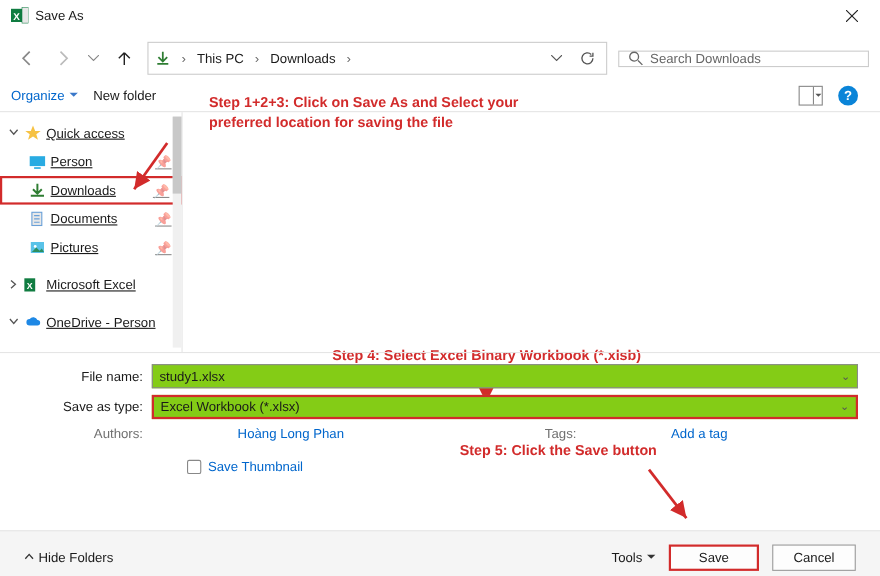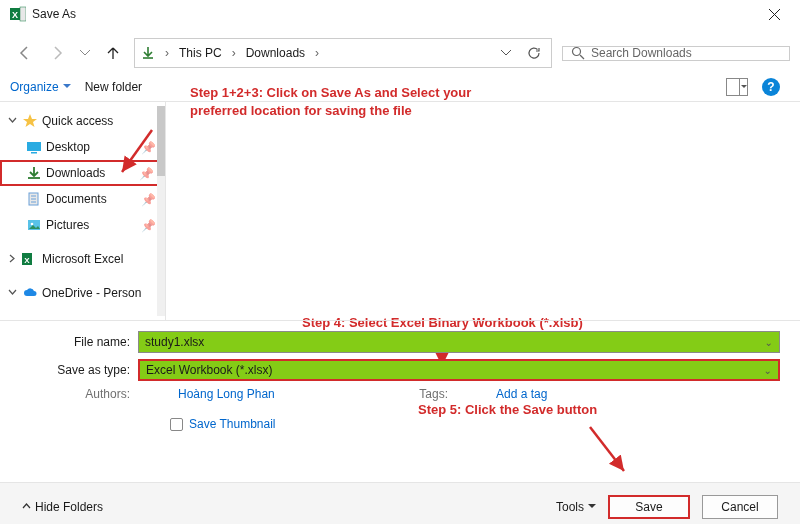--- a/index.html
+++ b/index.html
@@ -35,21 +35,21 @@
   
   .org-row { display:flex; align-items:center; padding:4px 20px 4px 10px; border-bottom:1px solid var(--border-light); height:30px; gap:14px;}
   .org-btn { color:var(--link); display:flex; align-items:center; gap:4px;}
   .org-row .spacer {flex:1;}
   .view-dd { width:22px; height:18px; border:1px solid #888; display:flex;}
   .view-dd div:first-child{flex:1;}
   .view-dd div:last-child{width:8px; border-left:1px solid #888; display:flex; align-items:center; justify-content:center;}
   .help { width:18px; height:18px; border-radius:50%; background:#0a84d8; color:#fff; display:flex; align-items:center; justify-content:center; font-weight:bold; font-size:12px;}
   
   .main { display:flex; height:218px; }
-  .tree { width:166px; border-right:1px solid var(--border-light); padding-top:6px; position:relative;}
+  .tree { width:166px; border-right:1px solid var(--border-light); padding-top:6px; position:relative;text-decoration:underline;}
   .tree-scroll { position:absolute; right:0; top:4px; bottom:4px; width:8px; background:#f0f0f0;}
   .tree-scroll-thumb { position:absolute; left:0; right:0; top:0; height:70px; background:#c8c8c8;}
   .tree-item { display:flex; align-items:center; height:26px; padding-left:8px; gap:4px;}
   .tree-item.sub { padding-left:26px;}
   .tree-item.sel { border:2px solid var(--accent-red); padding-left:24px;}
   .caret { width:10px; display:inline-block;}
   .pin { width:12px; height:12px; margin-left:auto; margin-right:12px; opacity:.5; color:#555;}
   .ico { width:16px; height:16px; flex-shrink:0; }
   .listing { flex:1; padding:6px 10px; position:relative;}
   .group-hdr { color:#1a3d8f; display:flex; align-items:center; gap:4px; margin-bottom:10px;}
@@ -57,21 +57,21 @@
   .folder-shape { width:72px; height:52px; margin:0 auto 6px; position:relative;}
   .folder-shape::before { content:""; position:absolute; left:2px; top:0; width:24px; height:10px; background:var(--folder-yellow-deep); border-radius:2px 2px 0 0;}
   .folder-shape::after { content:""; position:absolute; left:0; top:7px; right:0; bottom:0; background:linear-gradient(var(--folder-yellow),var(--folder-yellow-deep)); border-radius:3px;}
   
   .bottom { border-top:1px solid var(--border-light); padding:10px 20px 0; position:relative; height:210px;}
   .form-row { display:flex; align-items:center; margin-bottom:6px;justify-content:flex-end;}
   .form-row label { width:110px; text-align:right; margin-right:8px; font-size:12px;}
   .form-input { flex:1; height:22px; border:1px solid #8a8a8a; padding:0 6px; display:flex; align-items:center; justify-content:space-between; background:#84cc16;}
   .form-input .dd-caret { color:#555; font-size:10px;}
   .form-input.boxed { border:2px solid var(--accent-red);gap:28px;}
-  .meta-row { display:flex; align-items:center; padding-left:0; margin-top:4px; font-size:12px;}
+  .meta-row { display:flex; align-items:center; padding-left:0; margin-top:4px; font-size:12px;gap:38px;}
   .meta-row .lbl { width:110px; text-align:right; margin-right:8px; color:var(--text-muted);}
   .meta-row .val-link { color:var(--link);margin-left:40px;}
   .chk-row { display:flex; align-items:center; gap:6px; margin-left:150px; margin-top:16px; color:var(--link);}
   .chk { width:13px; height:13px; border:1px solid #888; border-radius:2px;}
   .footer { position:absolute; left:0; right:0; bottom:0; height:48px; background:#f5f5f5; border-top:1px solid var(--border-light); display:flex; align-items:center; padding:0 22px; gap:12px;}
   .footer .hide { display:flex; align-items:center; gap:4px;}
   .footer .spacer {flex:1;}
   .btn { height:24px; min-width:76px; border:1px solid #999; background:#fdfdfd; display:flex; align-items:center; justify-content:center; font-size:12px; padding:0 12px;}
   .btn.save { border:2px solid var(--accent-red); min-width:82px;}
   .tools { display:flex; align-items:center; gap:4px;justify-content:flex-end;}
@@ -193,21 +193,21 @@
       <span class="ico"><svg viewBox="0 0 16 16">
             <path d="M8 1 L10 6 L15 6 L11 9 L12.5 14 L8 11 L3.5 14 L5 9 L1 6 L6 6 Z" fill="#f6c244"></path>
           </svg></span>
       <span>Quick access</span>
     </div>
     <div class="tree-item sub">
       <span class="ico"><svg viewBox="0 0 16 16">
             <rect x="1" y="3" width="14" height="9" fill="#29abe2"></rect>
             <rect x="5" y="13" width="6" height="1.5" fill="#29abe2"></rect>
           </svg></span>
-      <span>Desktop</span>
+      <span>Person</span>
       <span class="pin">📌</span>
     </div>
     <div class="tree-item sub sel">
       <span class="ico"><svg viewBox="0 0 16 16">
             <path d="M8 2 V10 M4 7 L8 11 L12 7" stroke="#2e7d32" stroke-width="1.8" fill="none"></path>
             <path d="M2 13 H14" stroke="#2e7d32" stroke-width="1.8"></path>
           </svg></span>
       <span>Downloads</span>
       <span class="pin">📌</span>
     </div>

